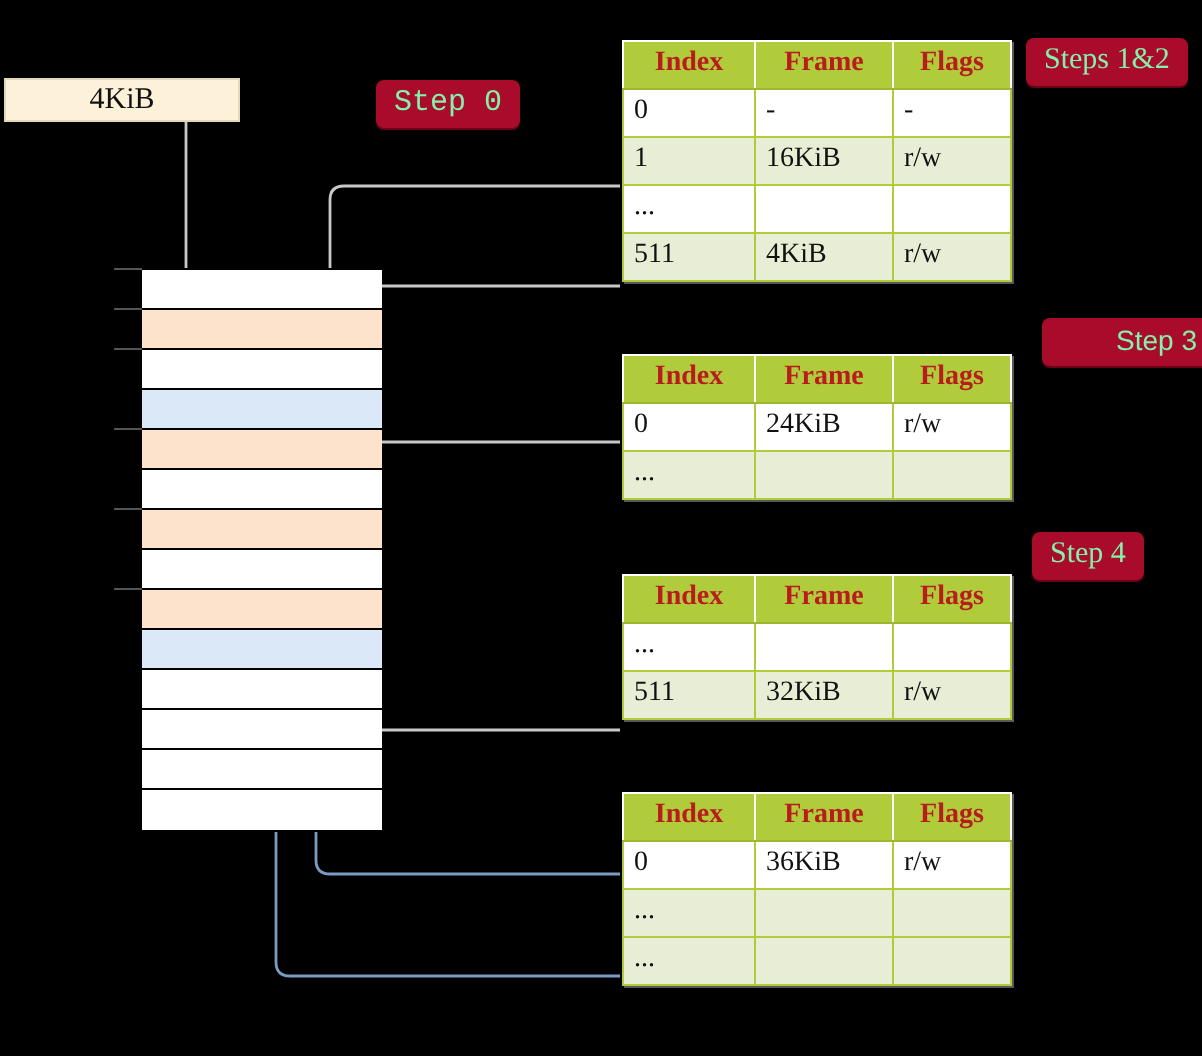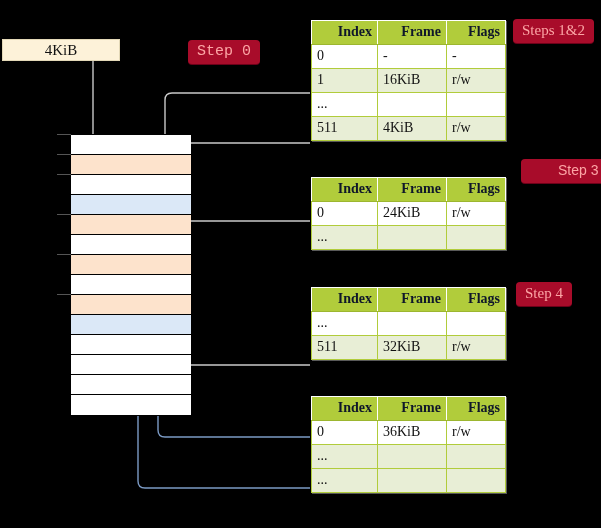--- a/index.html
+++ b/index.html
@@ -7,21 +7,21 @@
     width:601px;height:528px;position:relative;overflow:hidden;
     font-family:"Liberation Serif", serif;
   }
   .stage{position:absolute;left:0;top:0;width:601px;height:528px;}
   svg.wires{position:absolute;left:0;top:0;width:601px;height:528px;pointer-events:none;}
 
   
   .badge{
     position:absolute;
     background:#a80c2a;
-    color:#fca5a5;
+    color:#86efac;
     border-radius:4px;
     font-family:"Liberation Serif", serif;
     font-size:15px;
     line-height:19px;
     padding:2px 9px 3px 9px;
     white-space:nowrap;
     box-shadow:0 1px 0 #6d0019;
     text-align:center;
   }
   .badge.sans{font-family:"Liberation Sans", sans-serif;font-size:14px;padding-left:37px;}
@@ -53,23 +53,23 @@
   
   .ptable{
     position:absolute;
     border-collapse:collapse;
     font-size:14px;
     background:#fff;
     box-shadow:1px 1px 0 rgba(255,255,255,.35);
   }
   .ptable th{
     background:#b1cc3b;
-    color:#0f172a;
+    color:#b91c1c;
     font-weight:bold;
-    text-align:right;
+    text-align:center;
     padding:2px 5px 3px 5px;
     border:1px solid #fff;
     border-bottom:1px solid #9cb62f;
     font-size:14px;
     line-height:18px;
     white-space:nowrap;
   }
   .ptable td{
     border:1px solid #b1cc3b;
     padding:1px 5px 2px 5px;
@@ -149,21 +149,21 @@
       <div class="tick" style="left: 57px; top: 174px;"></div>
       <div class="tick" style="left: 57px; top: 214px;"></div>
       <div class="tick" style="left: 57px; top: 254px;"></div>
       <div class="tick" style="left: 57px; top: 294px;"></div>
     </div>
 
   <div id="badges">
       <div class="badge" style="left: 188px; top: 40px; font-family: Liberation Mono, monospace;">Step 0</div>
       <div class="badge" style="left: 513px; top: 19px;">Steps 1&amp;2</div>
       <div class="badge sans" style="left: 521px; top: 159px;">Step 3</div>
-      <div class="badge" style="left: 516px; top: 266px; margin-top: 16px;">Step 4</div>
+      <div class="badge" style="left: 516px; top: 266px;">Step 4</div>
     </div>
 
   <div id="tables">
       <table class="ptable" style="left: 311px; top: 20px;">
         <thead>
           <tr>
             <th class="col-index">Index</th>
             <th class="col-frame">Frame</th>
             <th class="col-flags">Flags</th>
           </tr>

